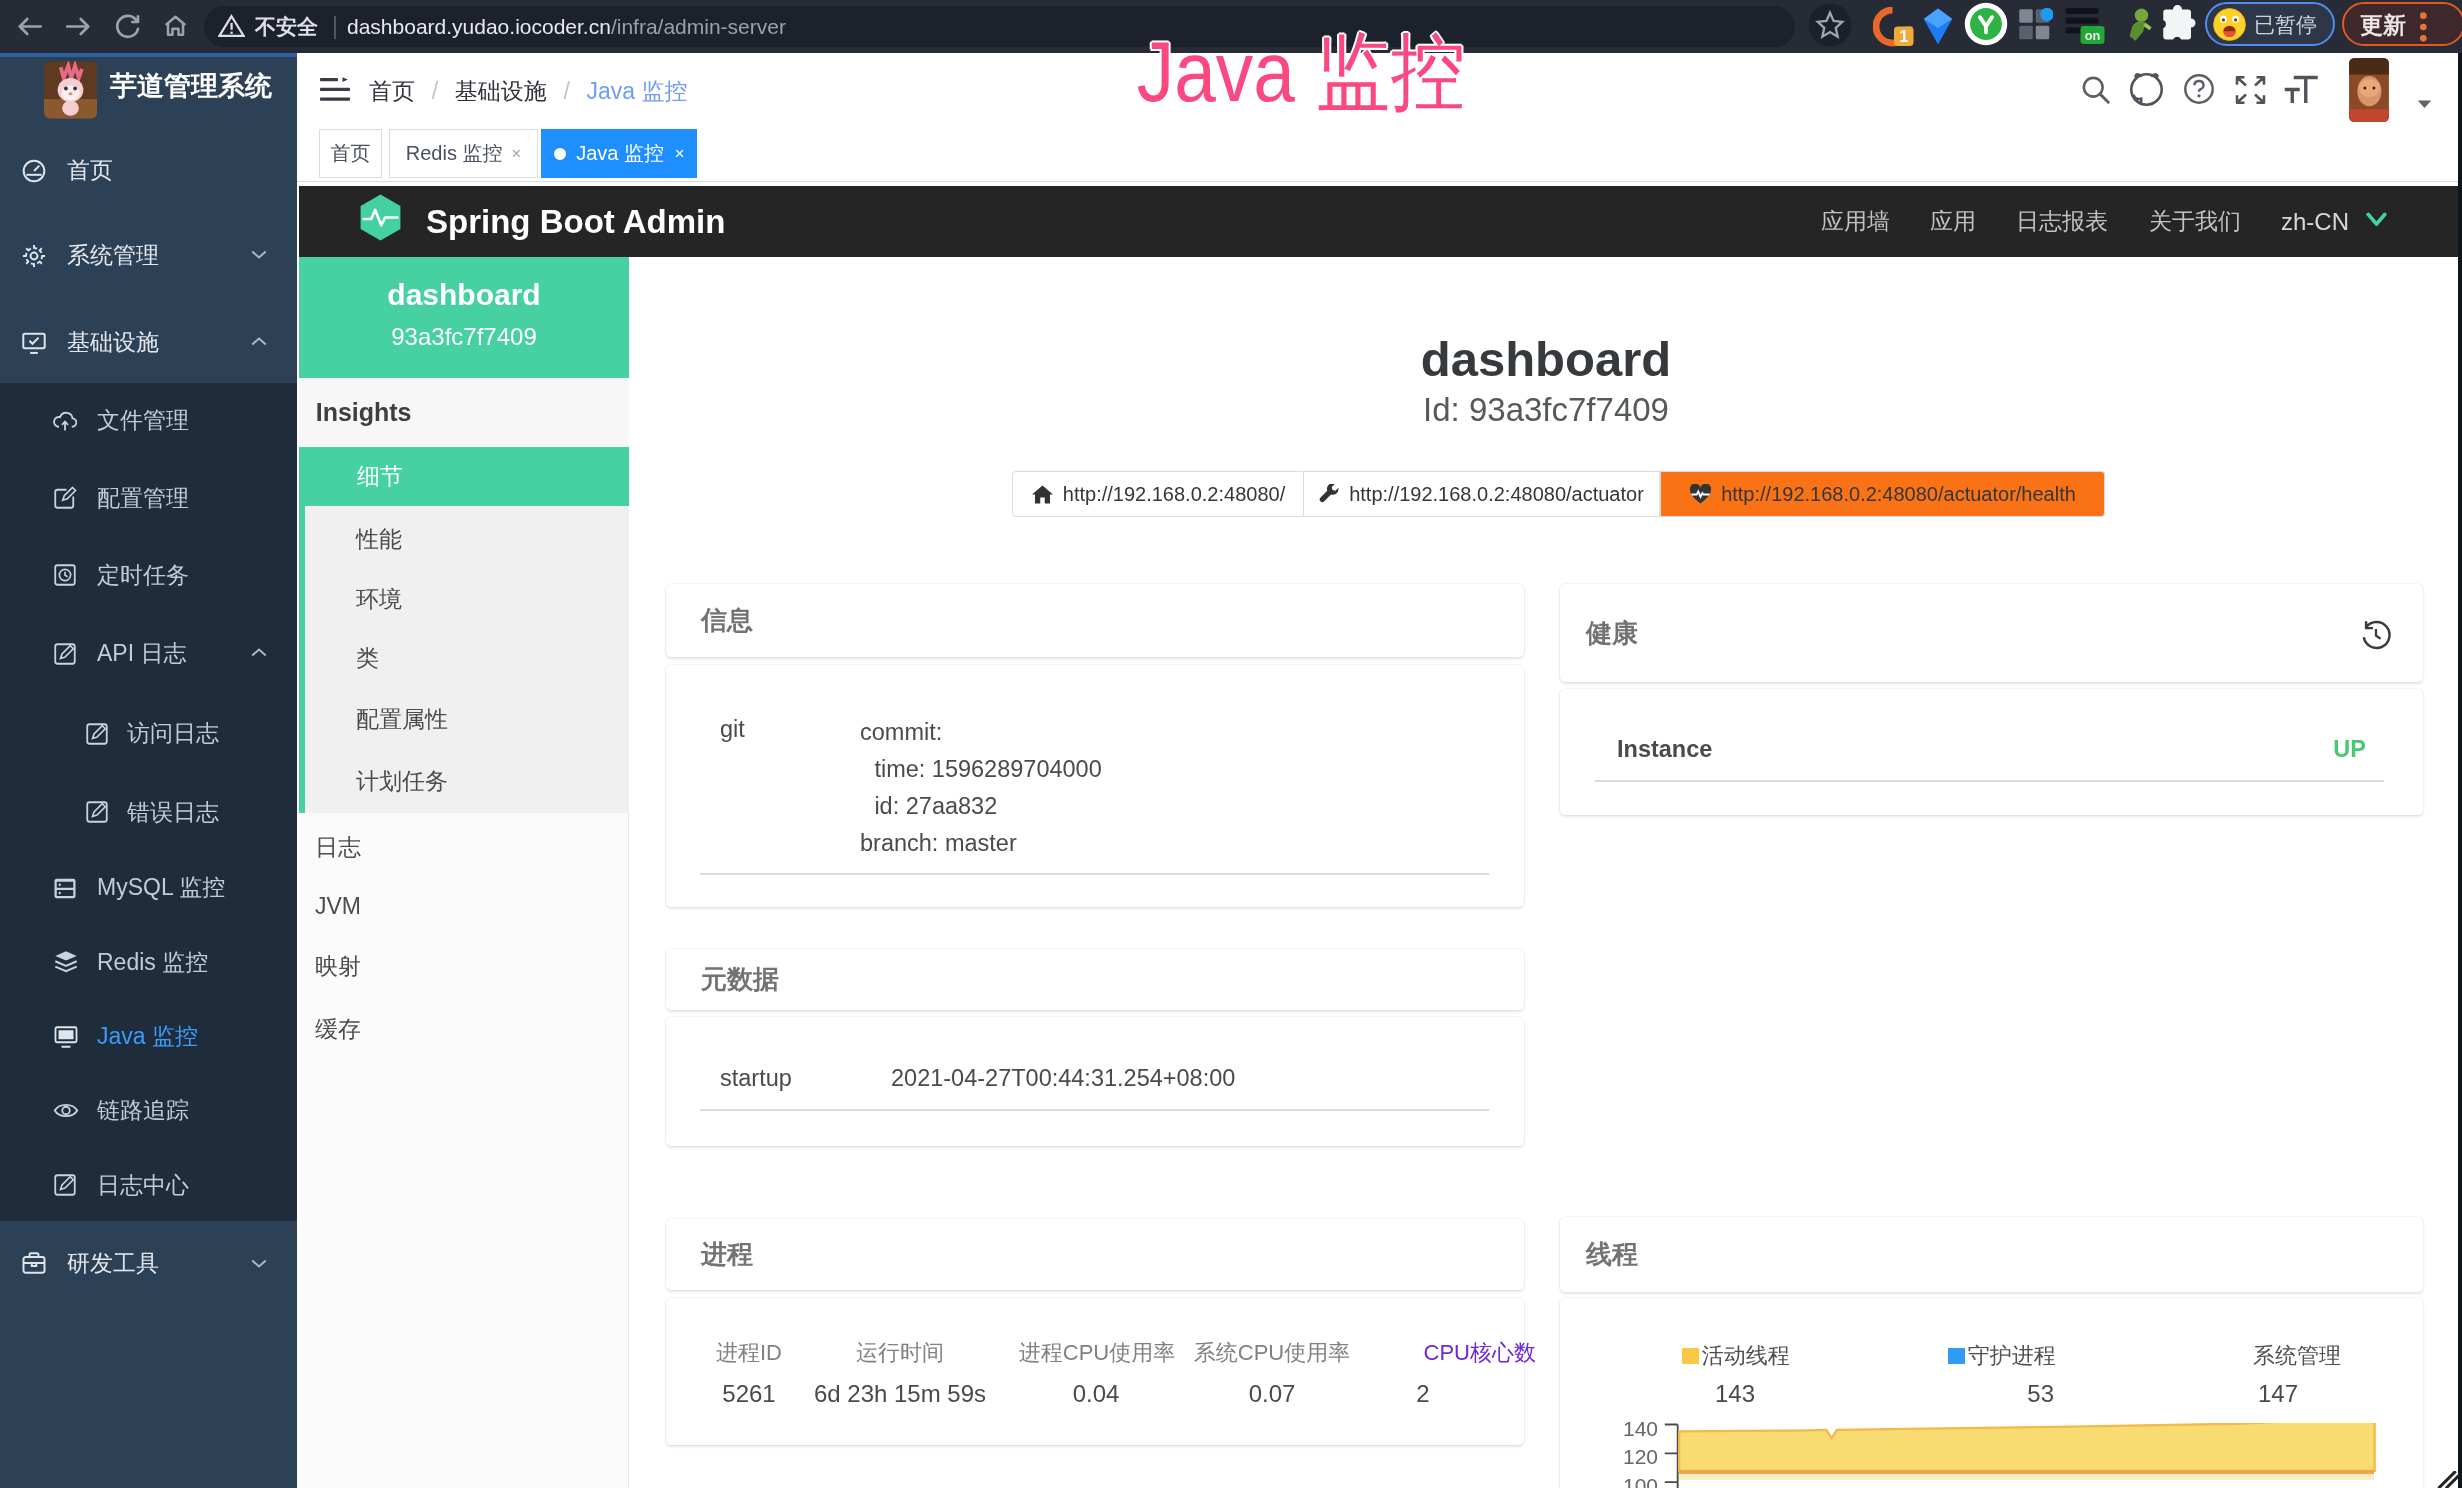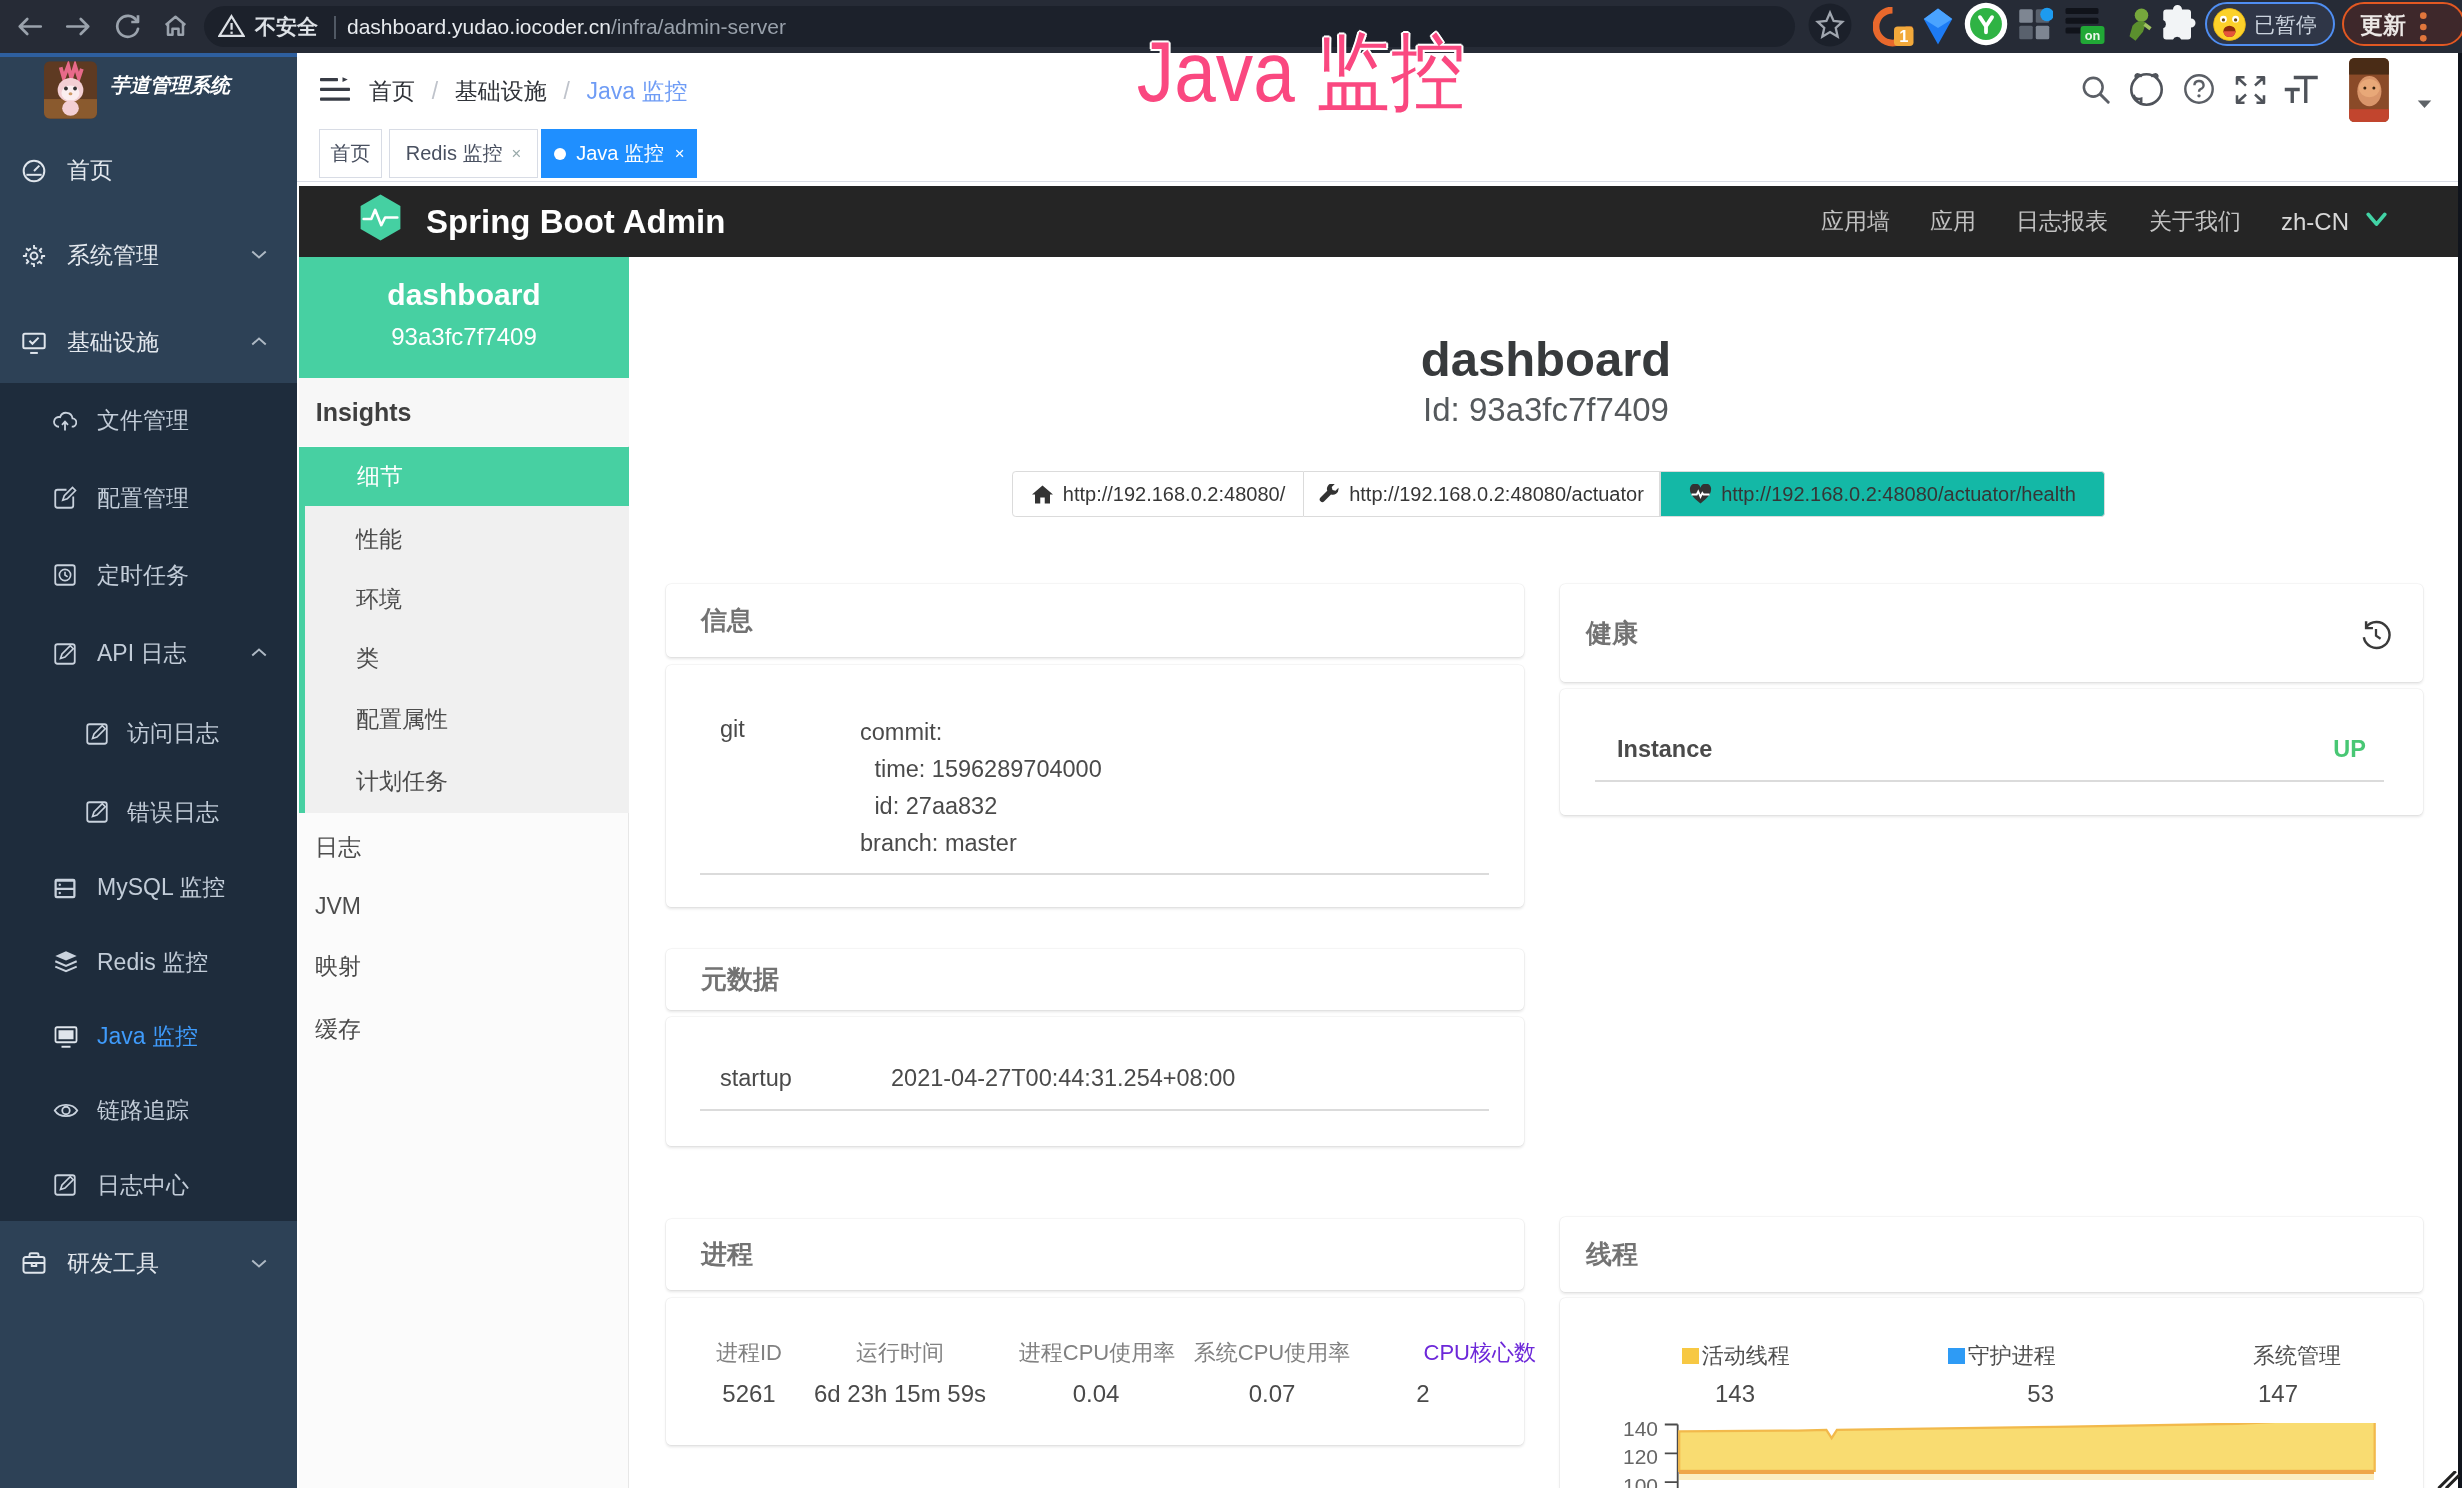--- a/index.html
+++ b/index.html
@@ -138,21 +138,21 @@
         <rect y="50" width="70" height="26" fill="#8a5a2e"></rect>
         <path d="M22 8 l4 14 6-16 4 16 5-16 5 16 4-12" stroke="#e86a8a" stroke-width="5" fill="none"></path>
         <ellipse cx="35" cy="38" rx="17" ry="16" fill="#f3cfd4"></ellipse>
         <ellipse cx="35" cy="42" rx="12" ry="10" fill="#fbeef0"></ellipse>
         <circle cx="29" cy="36" r="2.5" fill="#333"></circle>
         <circle cx="41" cy="36" r="2.5" fill="#333"></circle>
         <ellipse cx="35" cy="43" rx="2.5" ry="2" fill="#c96"></ellipse>
         <ellipse cx="35" cy="62" rx="11" ry="10" fill="#f3cfd4"></ellipse>
       </g>
     </svg>
-<div class="abs" style="left:110px;top:53px;height:65px;display:flex;align-items:center;color:#fff;font-size:20px;font-weight:bold;font-style:italic;">芋道管理系统</div>
+<div class="abs" style="left:110px;top:53px;height:65px;display:flex;align-items:center;color:#fff;font-size:27px;font-weight:bold;">芋道管理系统</div>
 <div class="mi" style="top:132px;">
       <span style="padding-left:67px">首页</span>
     </div>
 <svg class="micon" style="left:21px;top:158px" width="26" height="26" viewBox="0 0 34 34">
       <circle cx="17" cy="17" r="13.5" stroke="#dfe5ec" stroke-width="2.6" fill="none"></circle>
       <path d="M17 17 L24 10" stroke="#dfe5ec" stroke-width="2.6"></path>
       <path d="M7 22 h20" stroke="#dfe5ec" stroke-width="2.6"></path>
     </svg>
 <div class="mi" style="top:217px;">
       <span style="padding-left:67px">系统管理</span>
@@ -360,21 +360,21 @@
 <div class="abs flex" style="left:315px;top:1000px;height:59px;font-size:23px;color:#4c4c4c;">缓存</div>
 
 <div class="abs" style="left:629px;top:331px;width:1834px;text-align:center;font-size:49px;font-weight:bold;color:#373a3c;">dashboard</div>
 <div class="abs" style="left:629px;top:391px;width:1834px;text-align:center;font-size:33px;color:#55595c;">Id: 93a3fc7f7409</div>
 <div class="abs flex" style="left:1012px;top:471px;width:292px;height:46px;border:1.5px solid #dbdbdb;border-radius:3.8px 0 0 3.8px;background:#fff;justify-content:center;font-size:20px;color:#363636;"><svg width="23" height="21" viewBox="0 0 30 28" style="margin-right:9px;">
         <path d="M15 2 L29 14 h-4 v12 h-7 v-8 h-6 v8 H5 V14 H1 Z" fill="#333"></path>
       </svg>http://192.168.0.2:48080/</div>
 <div class="abs flex" style="left:1304px;top:471px;width:356px;height:46px;border:1.5px solid #dbdbdb;border-left:none;background:#fff;justify-content:center;font-size:20px;color:#363636;"><svg width="21" height="21" viewBox="0 0 28 28" style="margin-right:9px;">
         <path d="M26 7 a7.5 7.5 0 0 1 -10 7 L7 23 a3.2 3.2 0 0 1 -5-5 l9-9 a7.5 7.5 0 0 1 7-10 l3 1 -4 4 1 4 4 1 4-4 z" fill="#333"></path>
       </svg>http://192.168.0.2:48080/actuator</div>
-<div class="abs flex" style="left:1660px;top:471px;width:445px;height:46px;border:1.5px solid #dbdbdb;border-radius:0 3.8px 3.8px 0;background:#14b8a6;justify-content:center;font-size:20px;color:#363636;"><svg width="23" height="21" viewBox="0 0 30 28" style="margin-right:9px;">
+<div class="abs flex" style="left:1660px;top:471px;width:445px;height:46px;border:1.5px solid #dbdbdb;border-radius:0 3.8px 3.8px 0;background:#f97316;justify-content:center;font-size:20px;color:#363636;"><svg width="23" height="21" viewBox="0 0 30 28" style="margin-right:9px;">
         <path d="M15 26 C6 19 1 13 1 8 A6.5 6.5 0 0 1 15 5 A6.5 6.5 0 0 1 29 8 C29 13 24 19 15 26 Z" fill="#333"></path>
         <path d="M3 14 h7 l2-4 3 7 2.5-5 1.5 2 h8" stroke="#fff" stroke-width="2.4" fill="none"></path>
       </svg>http://192.168.0.2:48080/actuator/health</div>
 
 <div class="card flex" style="left:666px;top:584px;width:858px;height:73px;">
       <span class="ctitle" style="padding-left:35px;">信息</span>
     </div>
 <div class="card" style="left:666px;top:665px;width:858px;height:242px;"></div>
 <div class="abs" style="left:720px;top:716px;font-size:23.5px;color:#4a4a4a;">git</div>
 <div class="abs" style="left:860px;top:714px;font-size:23.5px;color:#4a4a4a;line-height:37px;">commit:<br><span style="padding-left:14.4px;">time: 1596289704000</span><br><span style="padding-left:14.4px;">id: 27aa832</span><br>branch: master</div>

